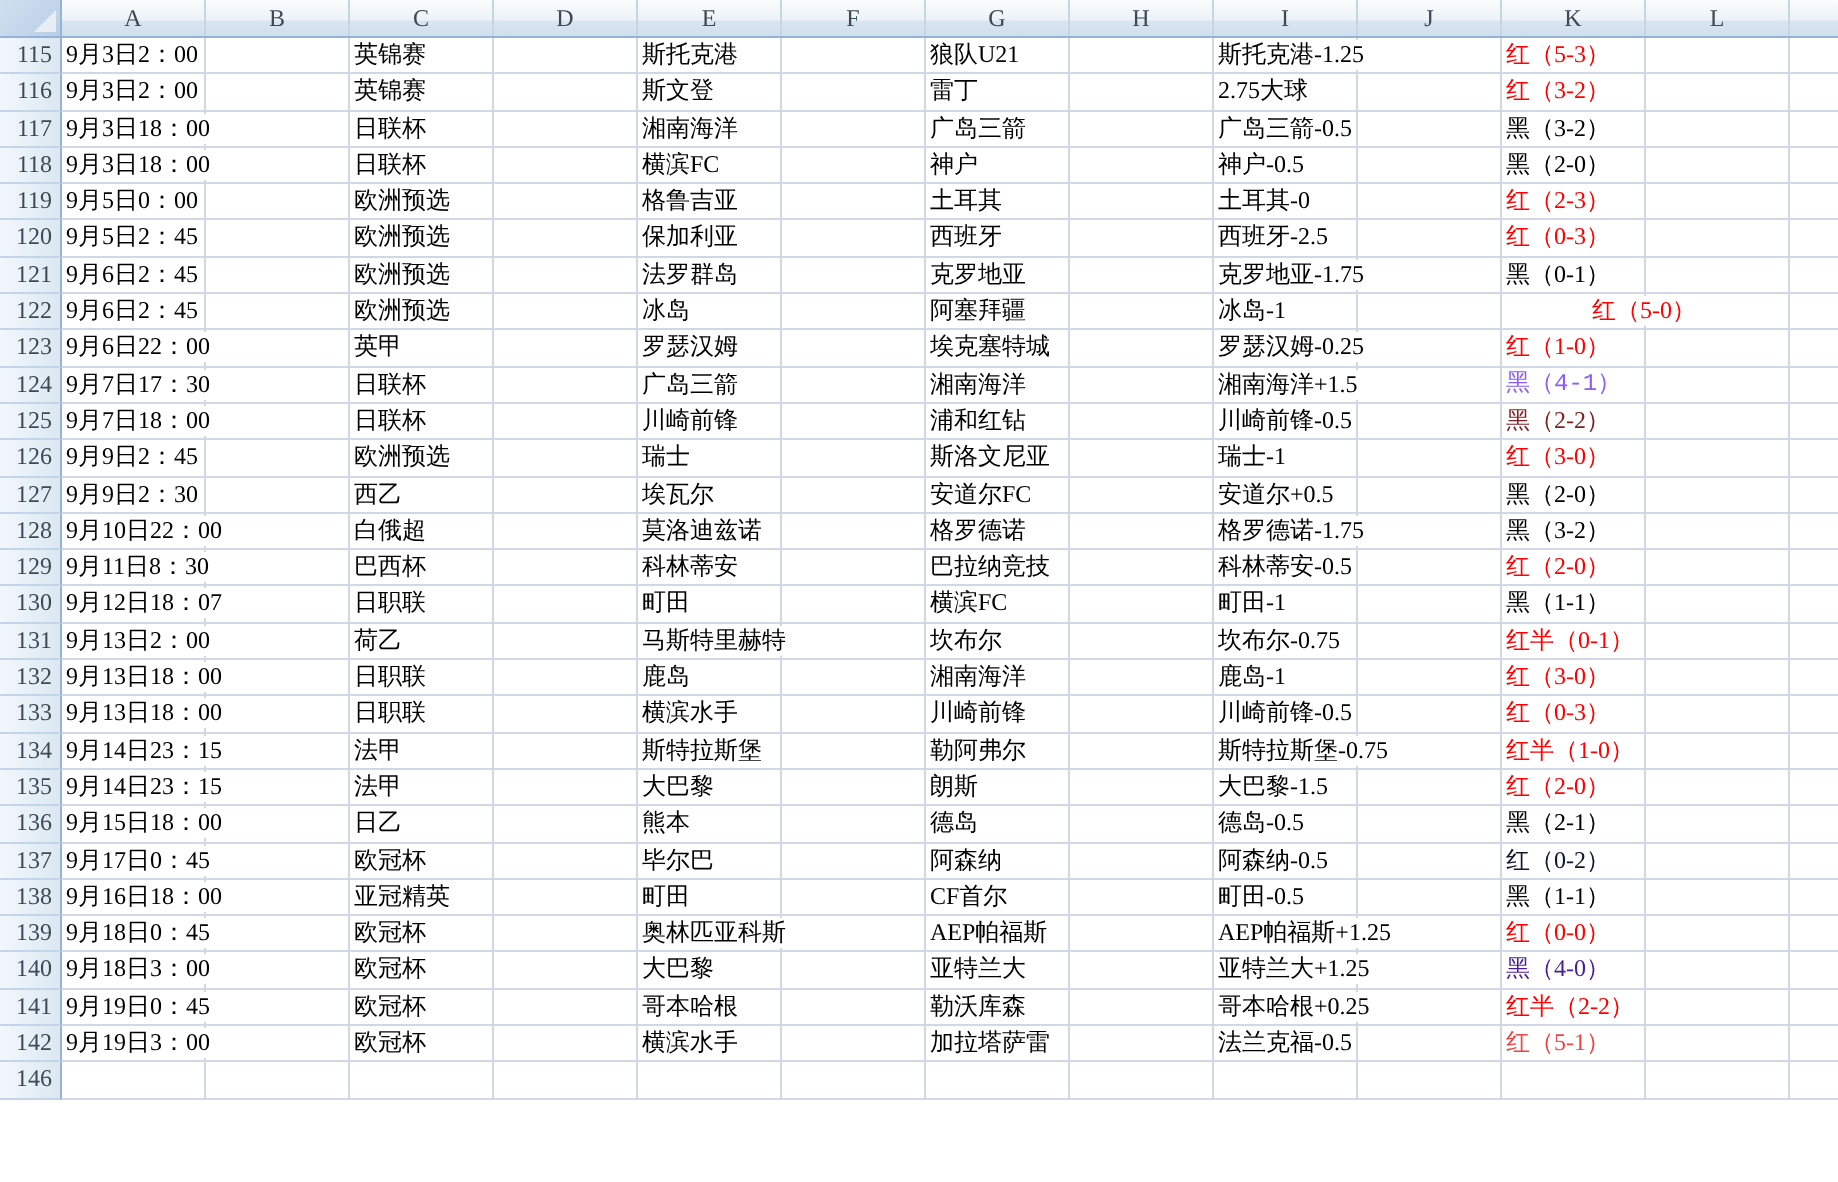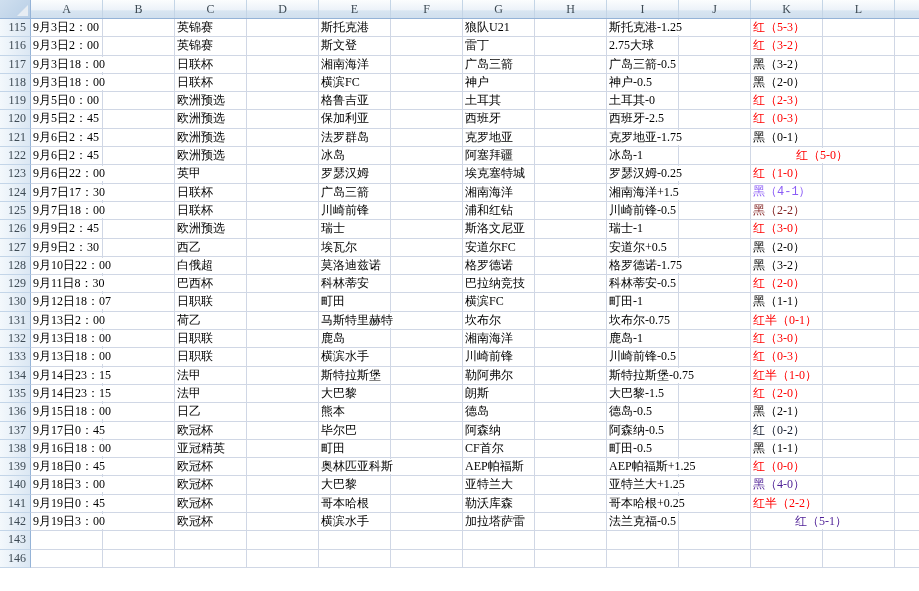--- a/index.html
+++ b/index.html
@@ -878,38 +878,22 @@
         <div class="cell"></div>
         <div class="cell">
           <span class="txt">加拉塔萨雷</span>
         </div>
         <div class="cell"></div>
         <div class="cell">
           <span class="txt">法兰克福-0.5</span>
         </div>
         <div class="cell"></div>
         <div class="cell">
-          <span class="txt" style="color: #4c1d95; margin-left: 42px;">红（5-1）</span>
-        </div>
-        <div class="cell"></div>
-        <div class="cell partial"></div>
-      </div>
-      <div class="row">
-        <div class="rowh">143</div>
-        <div class="cell"></div>
-        <div class="cell"></div>
-        <div class="cell"></div>
-        <div class="cell"></div>
-        <div class="cell"></div>
-        <div class="cell"></div>
-        <div class="cell"></div>
-        <div class="cell"></div>
-        <div class="cell"></div>
-        <div class="cell"></div>
-        <div class="cell"></div>
+          <span class="txt" style="color: #ef4444;">红（5-1）</span>
+        </div>
         <div class="cell"></div>
         <div class="cell partial"></div>
       </div>
       <div class="row">
         <div class="rowh">146</div>
         <div class="cell"></div>
         <div class="cell"></div>
         <div class="cell"></div>
         <div class="cell"></div>
         <div class="cell"></div>

